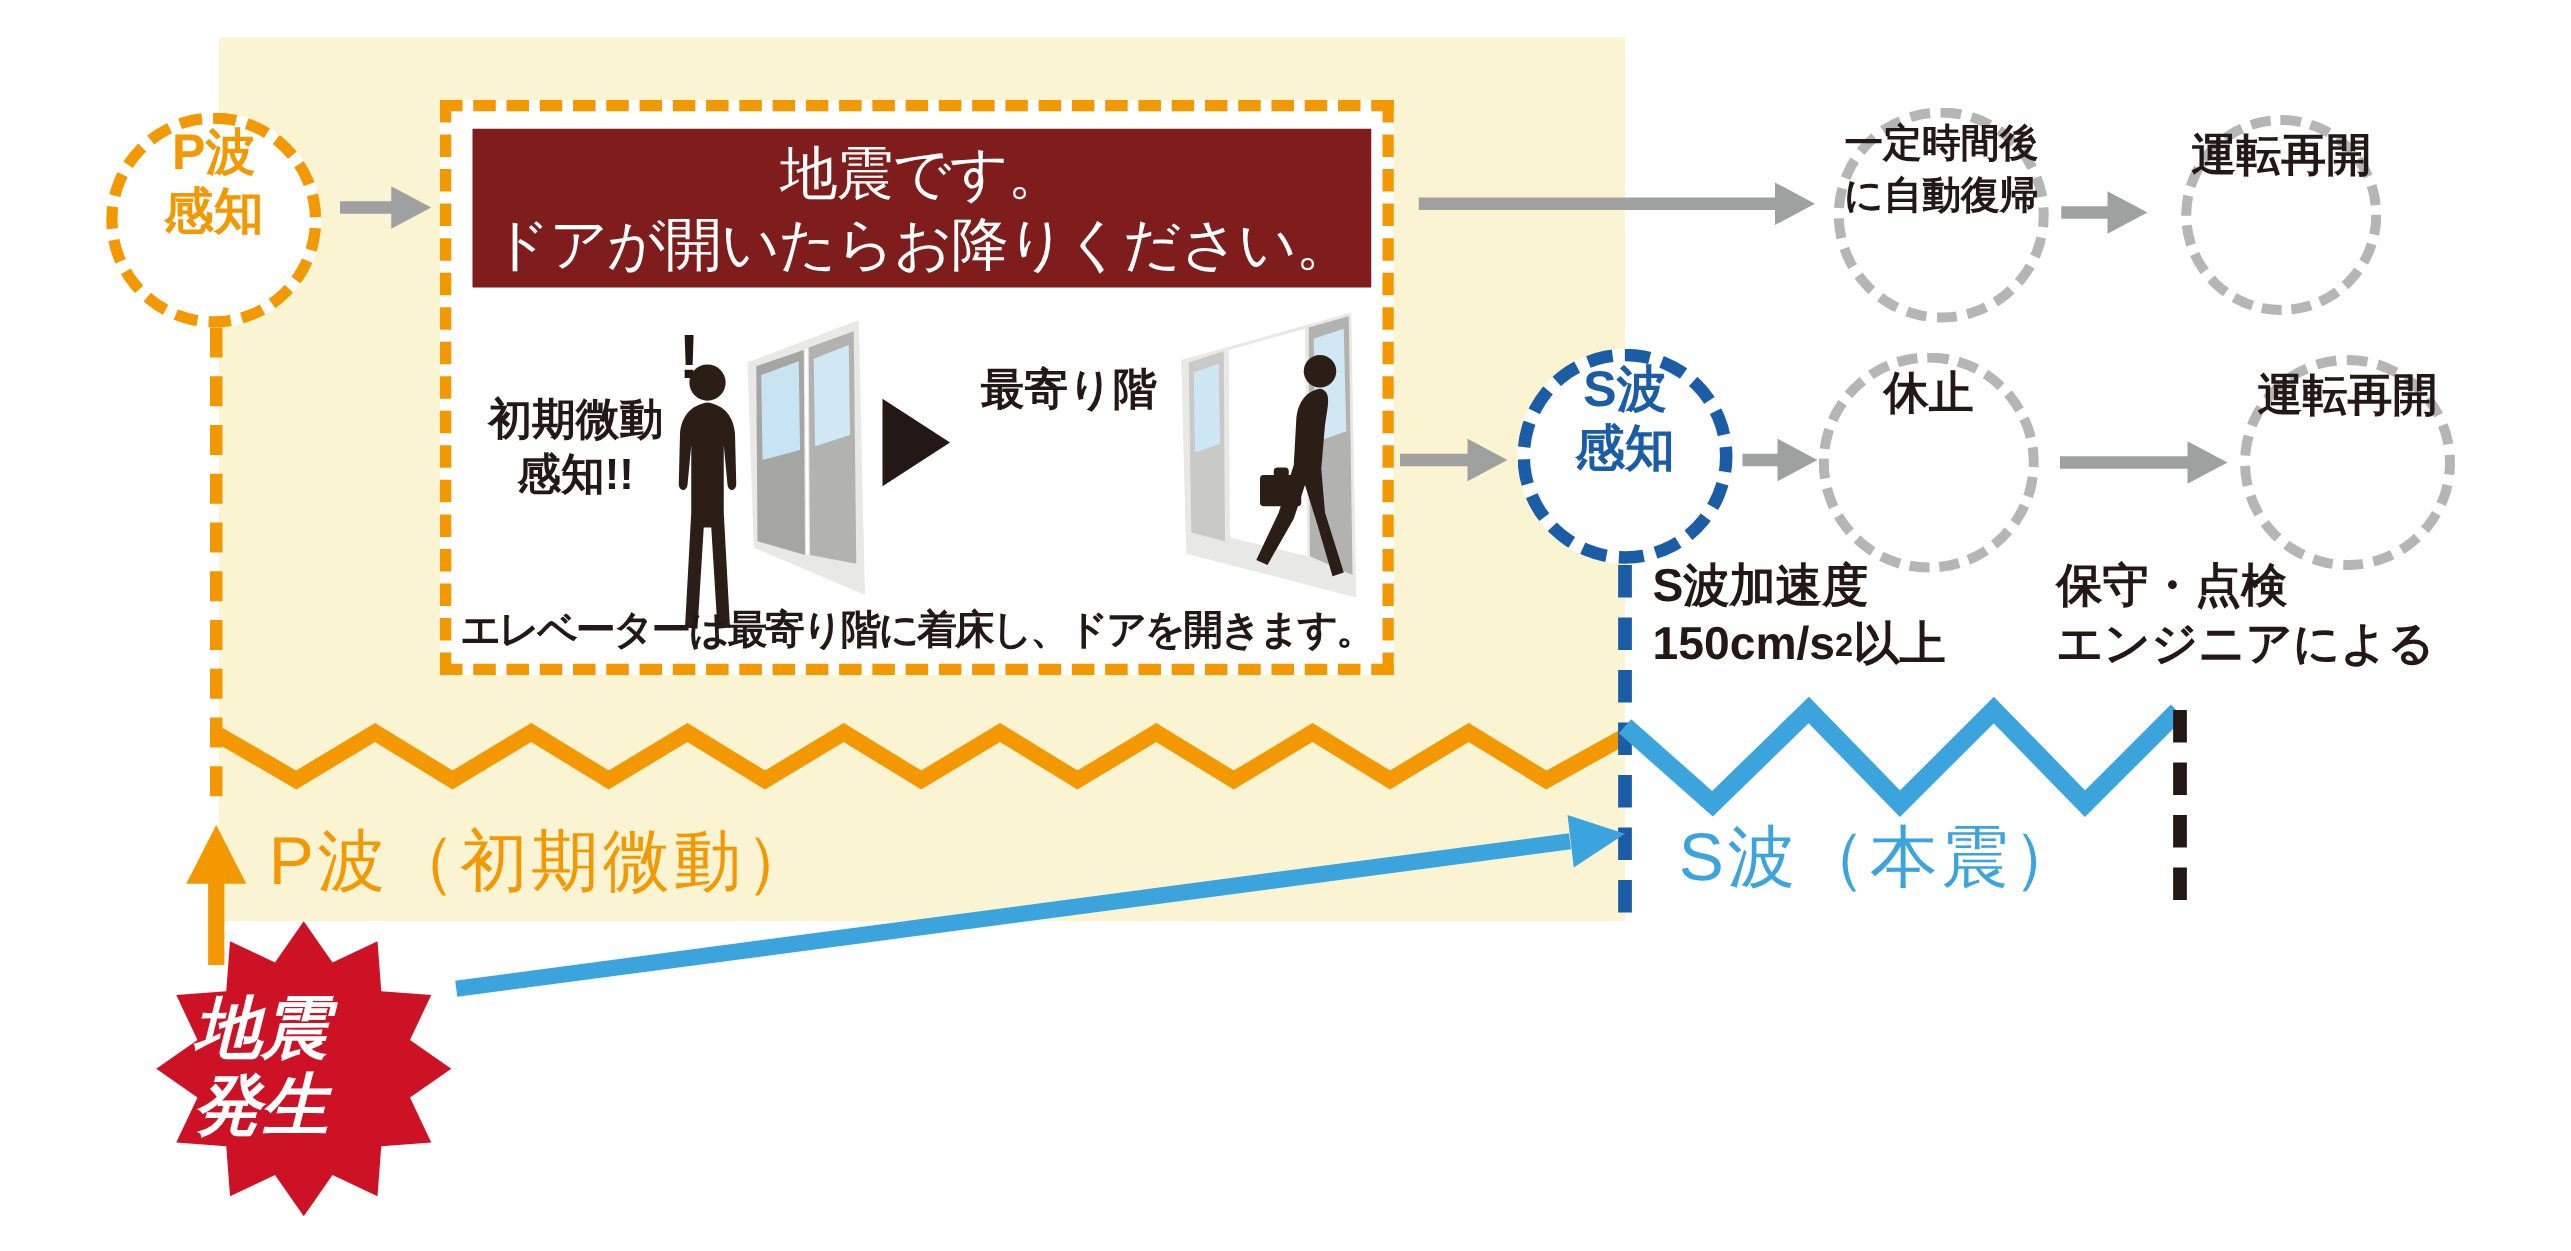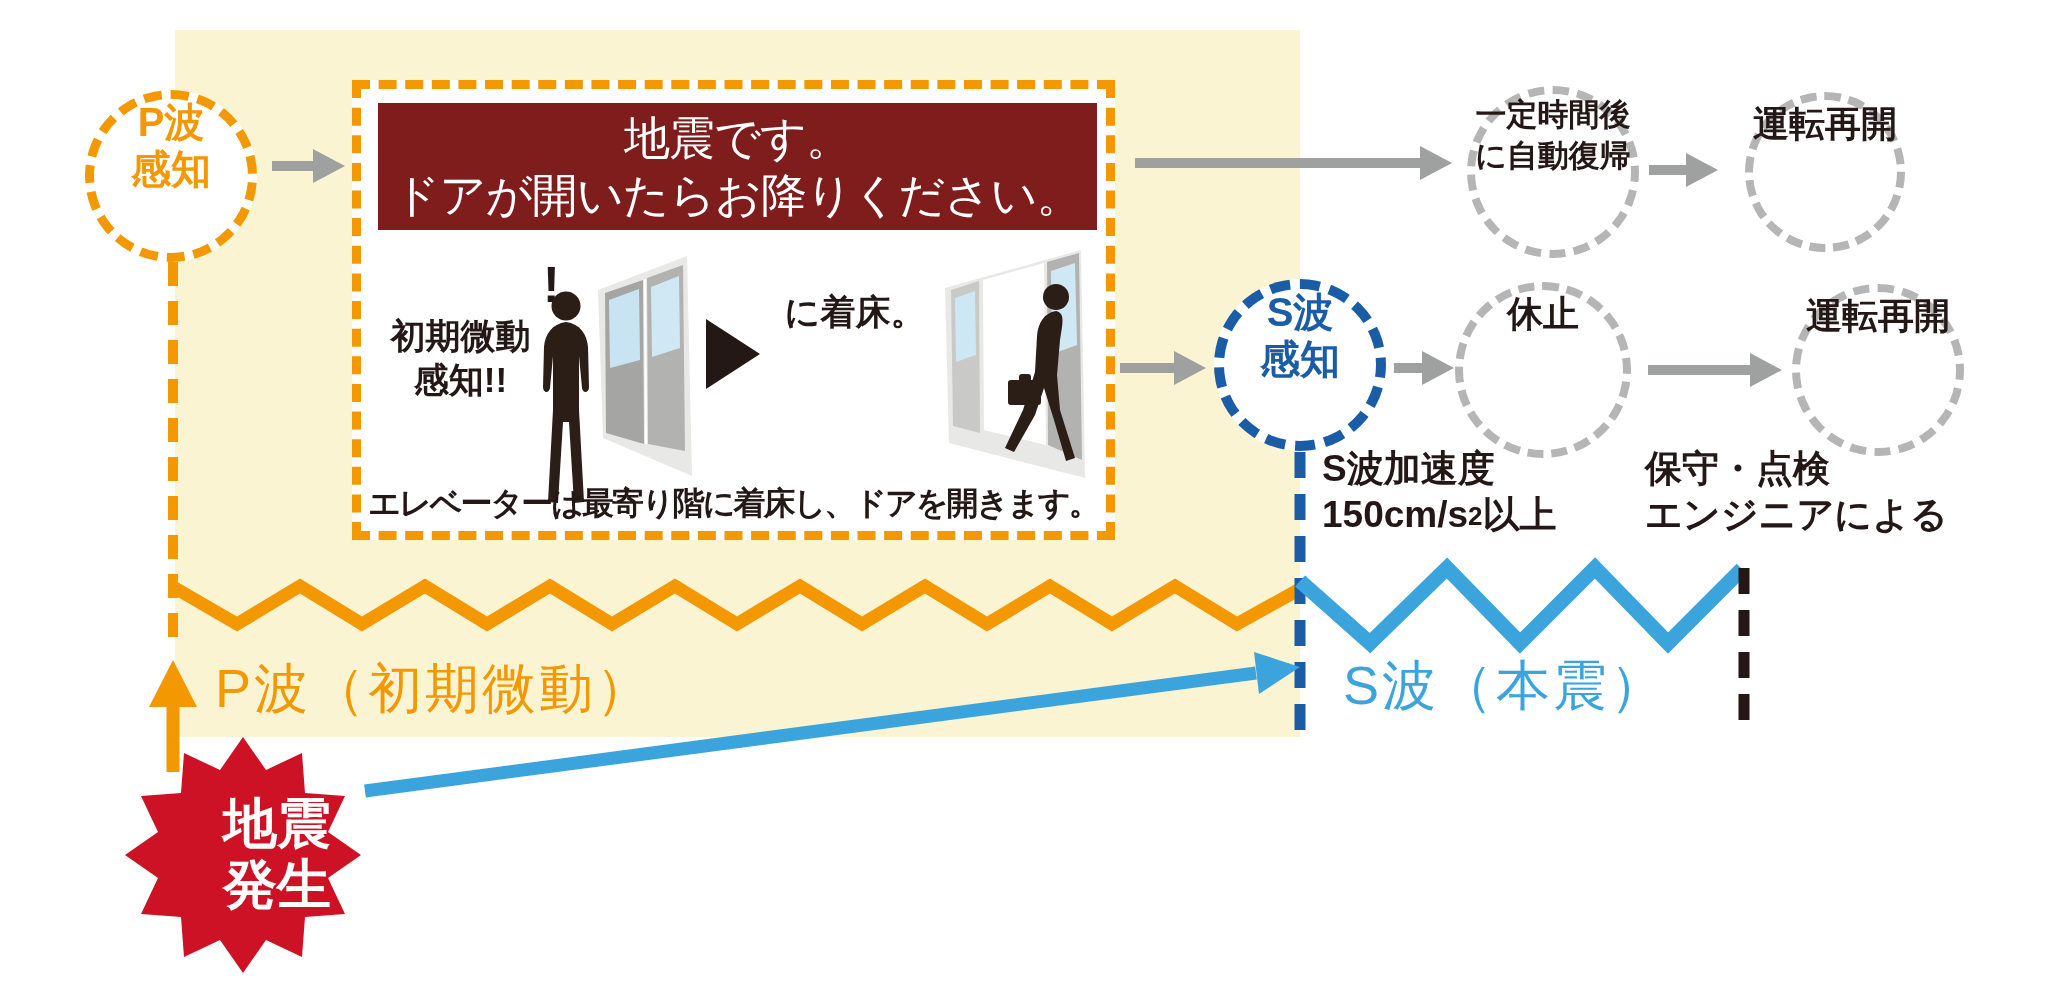--- a/index.html
+++ b/index.html
@@ -40,21 +40,21 @@
   .note-accel{left:1322px;top:446px;}
   .note-engineer{left:1645px;top:446px;}
   .sup{font-size:26px;vertical-align:2px;}
 
   
   .wave-label{font-size:54px;font-weight:normal;letter-spacing:3px;white-space:nowrap;text-align:center;}
   .p-wave-label{left:215px;top:653px;color:#F39800;}
   .s-wave-label{left:1343px;top:650px;color:#3CA4DC;}
 
   
-  .quake-text{left:155px;top:793px;width:176px;text-align:right;color:#ffffff;font-size:54px;line-height:61px;font-weight:bold;}
+  .quake-text{left:155px;top:793px;width:176px;text-align:left;color:#ffffff;font-size:54px;line-height:61px;font-weight:bold;font-style:italic;}
 </style>
 </head>
 <body>
 
 <div class="canvas">
 
   <div class="abs yellow-bg"></div>
 
   <svg class="abs layer" viewBox="0 0 2057 1001">
 
@@ -119,21 +119,21 @@
   </svg>
 
   <svg class="abs" style="left:532px;top:290px;" width="68" height="230" viewBox="0 0 68 230">
     <circle cx="34" cy="16" r="14.5" fill="#2A1E17"></circle>
     <path fill="#2A1E17" d="M34,32 C20,34 13,44 12,57 L11,97 C11,103 17,104 18,98 L21,66 L21,120 L16,212 L26,213 L31,132 L37,132 L42,213 L52,212 L47,120 L47,66 L50,98 C51,104 57,103 57,97 L56,57 C55,44 48,34 34,32 Z"></path>
   </svg>
 
   <div class="abs play-tri"></div>
 
   <div class="abs nearest-label">
-    <div>に着床。</div>
+    <div>最寄り階</div>
   </div>
 
   <svg class="abs" style="left:943px;top:248px;" width="145" height="235" viewBox="0 0 145 235">
     <polygon points="2,40 138,2 142,230 6,195" fill="#E8E8E6"></polygon>
     <polygon points="40,32 101,15 103,197 41,182" fill="#FFFFFF"></polygon>
     <polygon points="8,42 36,33 37,185 10,178" fill="#C9C9C7"></polygon>
     <polygon points="12,50 32,43 33,107 13,114" fill="#CEE7F4"></polygon>
     <polygon points="104,14 136,5 139,212 105,197" fill="#B2B2B0"></polygon>
     <polygon points="108,23 132,15 134,97 109,106" fill="#CFE8F4"></polygon>
   </svg>

